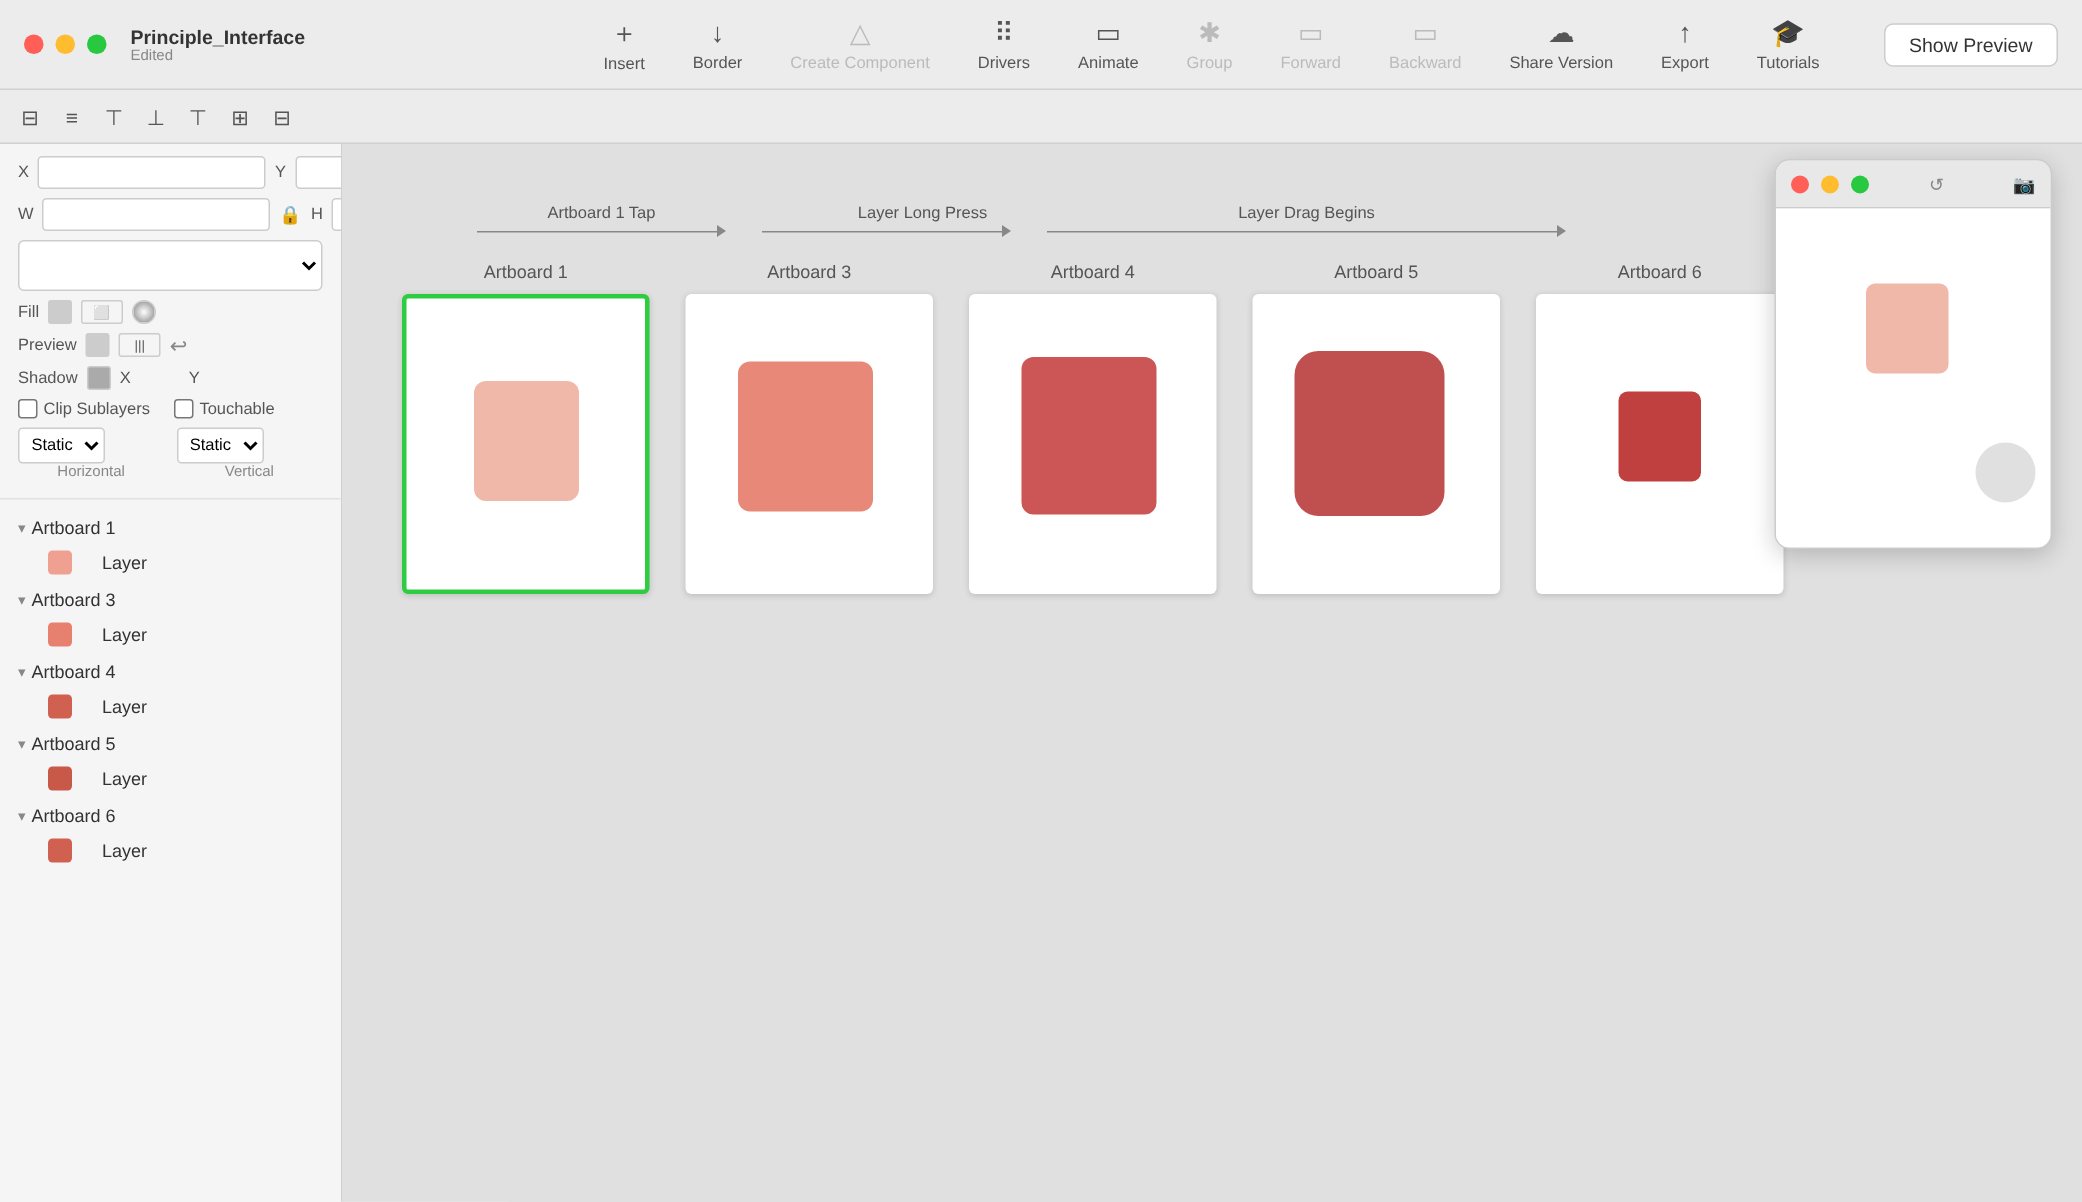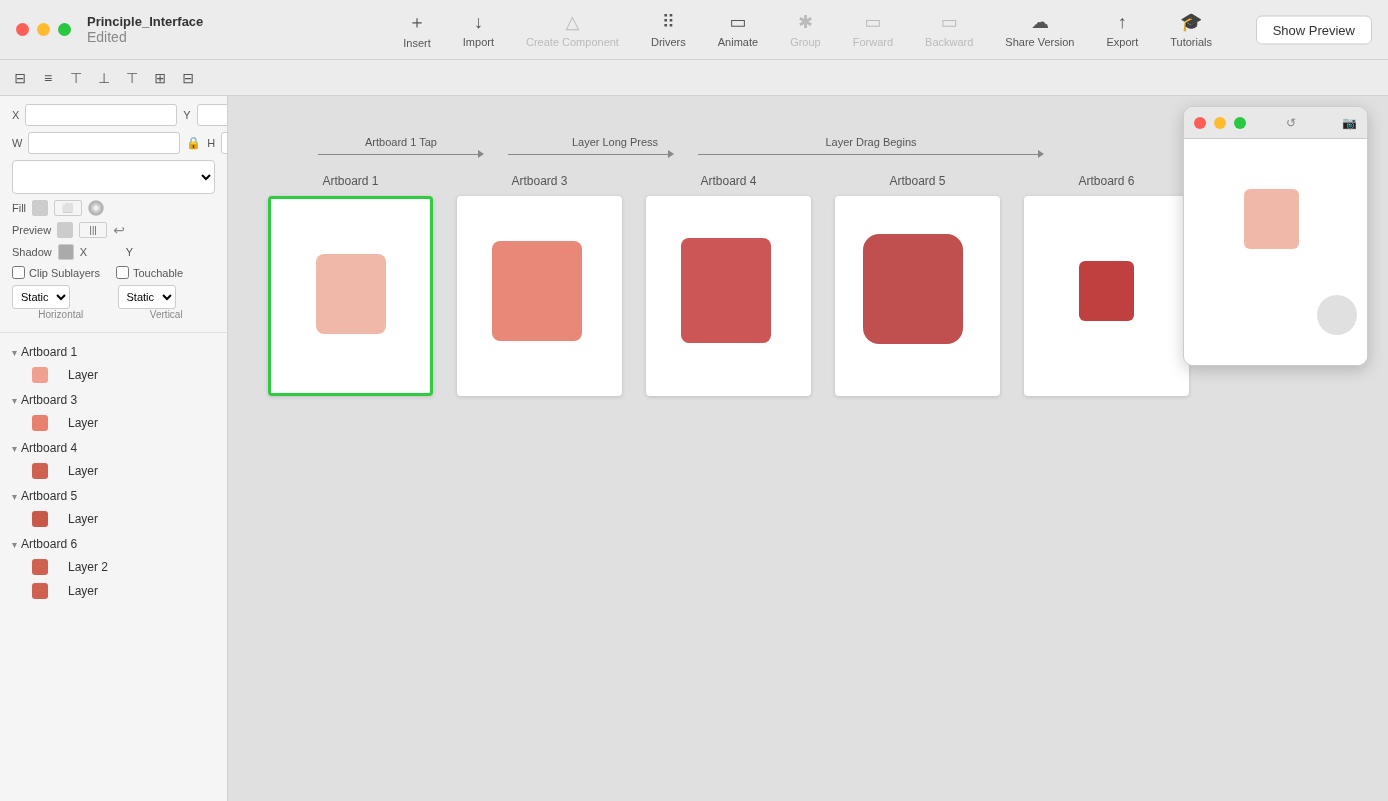--- a/index.html
+++ b/index.html
@@ -35,21 +35,21 @@
     .wc-close { background: #ff5f57; }
     .wc-min { background: #febc2e; }
     .wc-max { background: #28c840; }
 
     .app-title-area {
       display: flex;
       flex-direction: column;
       margin-right: 40px;
     }
     .app-title { font-weight: 600; font-size: 13px; color: #333; }
-    .app-subtitle { font-size: 14px; color: #888; }
+    .app-subtitle { font-size: 10px; color: #888; }
 
     .toolbar {
       display: flex;
       align-items: center;
       gap: 32px;
       flex: 1;
       justify-content: center;
     }
     .toolbar-item {
       display: flex;
@@ -335,21 +335,21 @@
     <span class="app-title">Principle_Interface</span>
     <span class="app-subtitle">Edited</span>
   </div>
   <div class="toolbar">
     <div class="toolbar-item">
       <span class="icon">＋</span>
       <span class="label">Insert</span>
     </div>
     <div class="toolbar-item">
       <span class="icon">↓</span>
-      <span class="label">Import</span>
+      <span class="label">Border</span>
     </div>
     <div class="toolbar-item disabled">
       <span class="icon">△</span>
       <span class="label">Create Component</span>
     </div>
     <div class="toolbar-item">
       <span class="icon">⠿</span>
       <span class="label">Drivers</span>
     </div>
     <div class="toolbar-item">
@@ -499,24 +499,20 @@
           <span>Layer</span>
         </div>
       </div>
       <div class="artboard-group">
         <div class="artboard-header">
           <span class="chevron">▾</span>
           <span>Artboard 6</span>
         </div>
         <div class="layer-item">
           <div class="layer-swatch" style="background:#d06050;border-radius:3px;"></div>
-          <span>Layer 2</span>
-        </div>
-        <div class="layer-item">
-          <div class="layer-swatch" style="background:#d06050;border-radius:3px;"></div>
           <span>Layer</span>
         </div>
       </div>
     </div>
   </div>
 
   <div class="canvas-area">
 
     <div style="position:relative; min-width:900px;">
 

